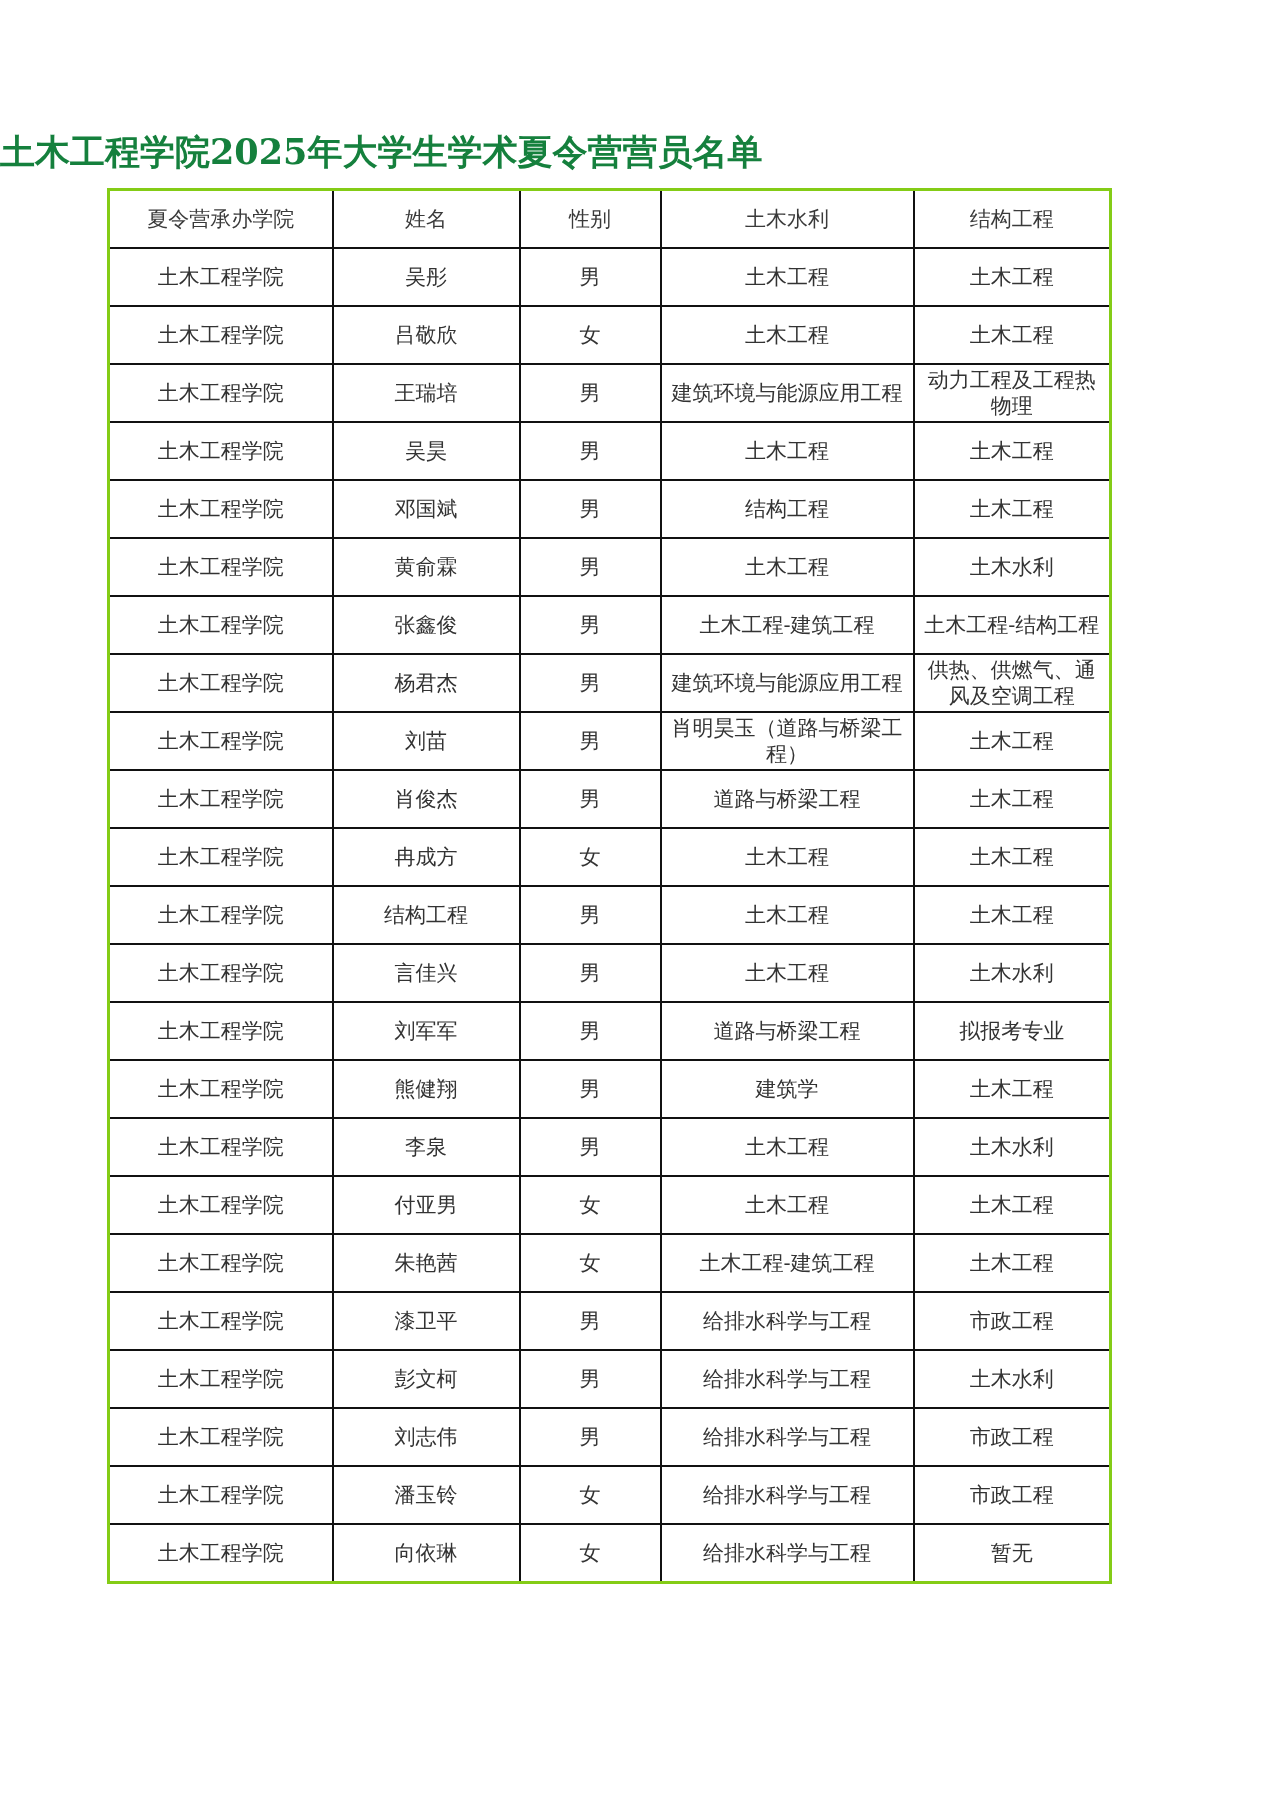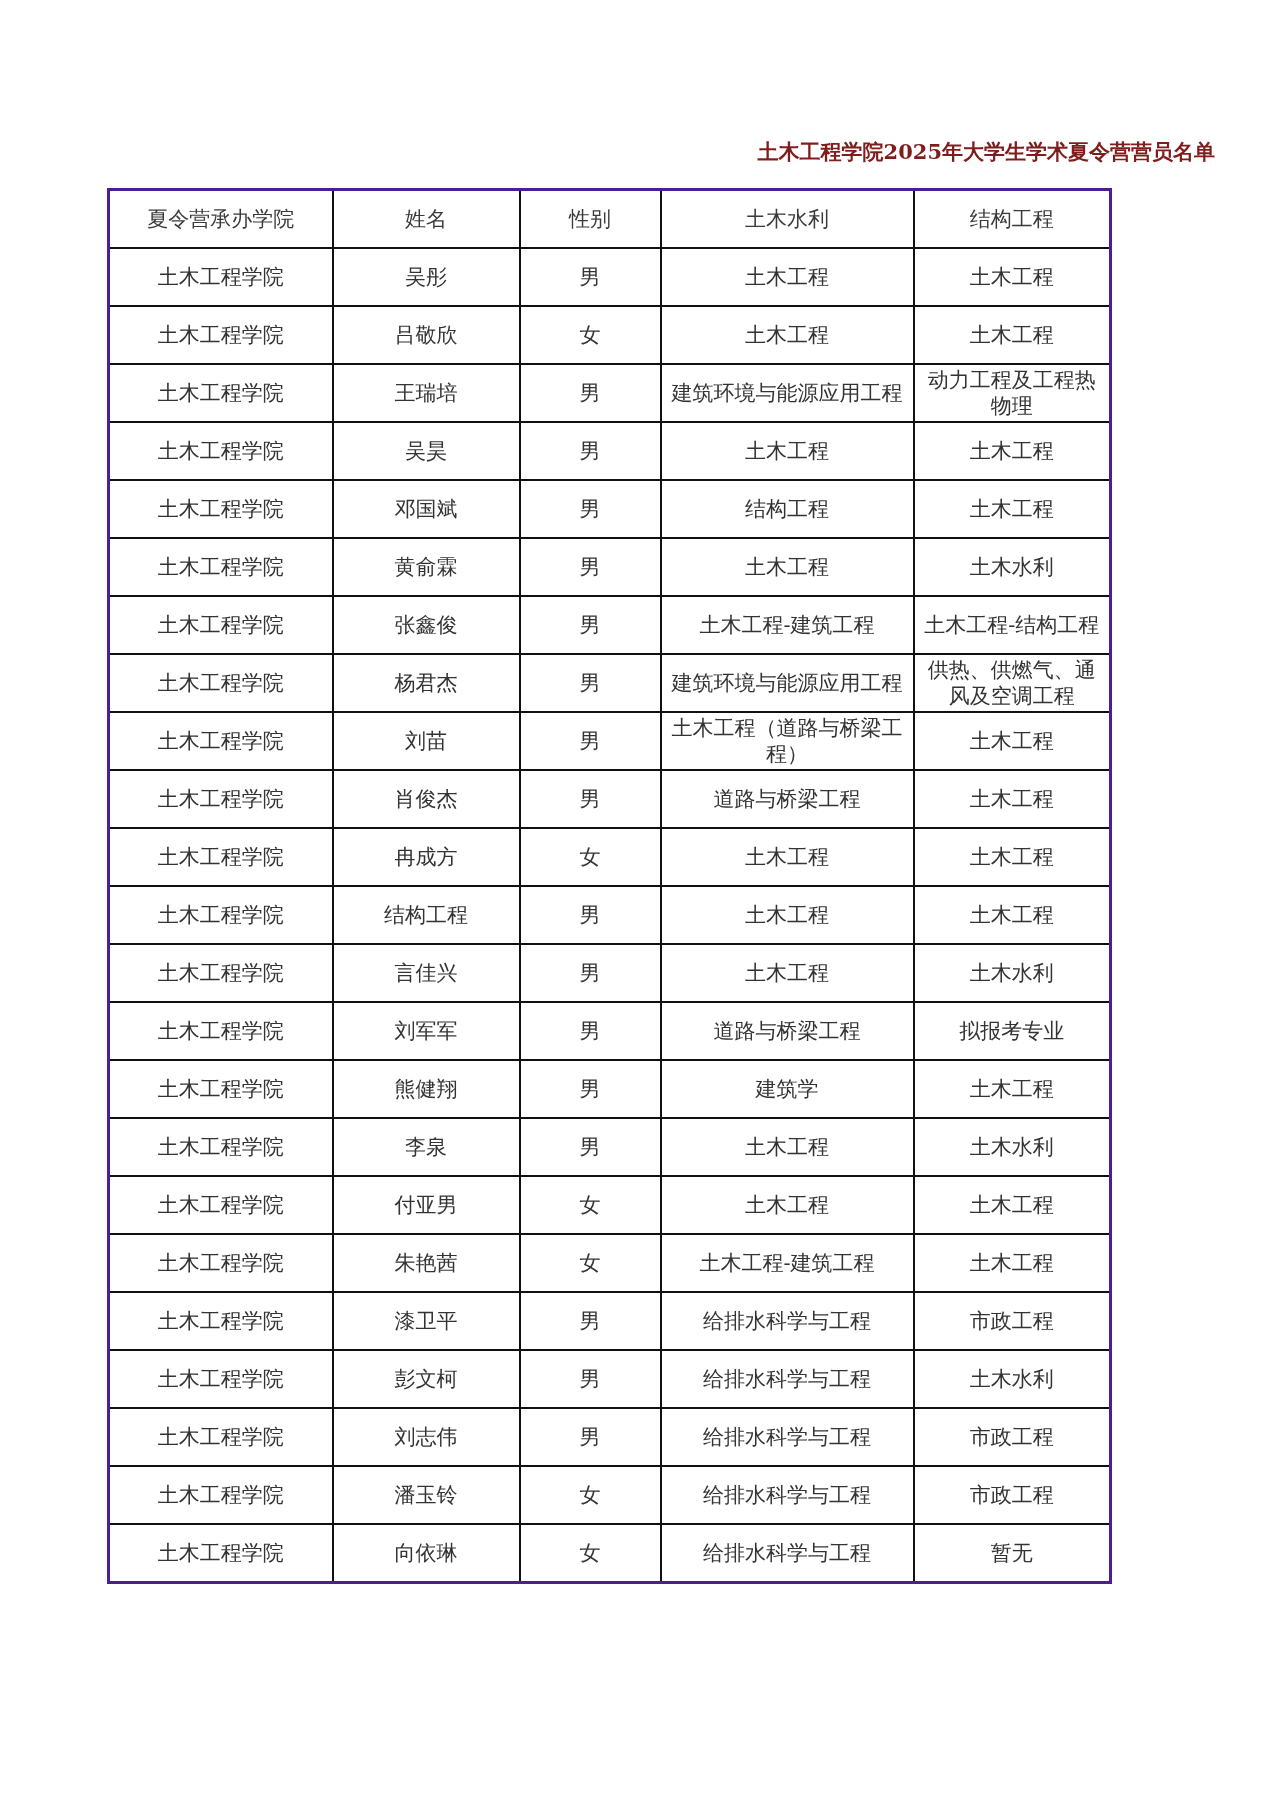--- a/index.html
+++ b/index.html
@@ -13,36 +13,36 @@
       position: relative;
       overflow: hidden;
       font-family: "DejaVu Serif", "Liberation Serif", serif;
       color: #222222;
     }
     .title {
       position: absolute;
       left: 0;
       top: 130px;
       width: 1215px;
-      text-align: right;
+      text-align: left;
       font-family: "DejaVu Serif", "Liberation Serif", serif;
       font-weight: bold;
-      font-size: 21px;
+      font-size: 35px;
       line-height: 44px;
-      color: #7f1d1d;
+      color: #15803d;
       letter-spacing: 0px;
     }
     table.roster {
       position: absolute;
       left: 107px;
       top: 188px;
       width: 1002px;
       border-collapse: collapse;
       table-layout: fixed;
-      border: 3px solid #4c1d95;
+      border: 3px solid #84cc16;
     }
     table.roster col.c1 { width: 224px; }
     table.roster col.c2 { width: 187px; }
     table.roster col.c3 { width: 141px; }
     table.roster col.c4 { width: 253px; }
     table.roster col.c5 { width: 197px; }
     table.roster th, table.roster td {
       border: 2px solid #111111;
       height: 56px;
       padding: 0 4px;
@@ -135,21 +135,21 @@
         <td>土木工程学院</td>
         <td>杨君杰</td>
         <td>男</td>
         <td>建筑环境与能源应用工程</td>
         <td>供热、供燃气、通风及空调工程</td>
       </tr>
       <tr>
         <td>土木工程学院</td>
         <td>刘苗</td>
         <td>男</td>
-        <td>土木工程（道路与桥梁工程）</td>
+        <td>肖明昊玉（道路与桥梁工程）</td>
         <td>土木工程</td>
       </tr>
       <tr>
         <td>土木工程学院</td>
         <td>肖俊杰</td>
         <td>男</td>
         <td>道路与桥梁工程</td>
         <td>土木工程</td>
       </tr>
       <tr>

